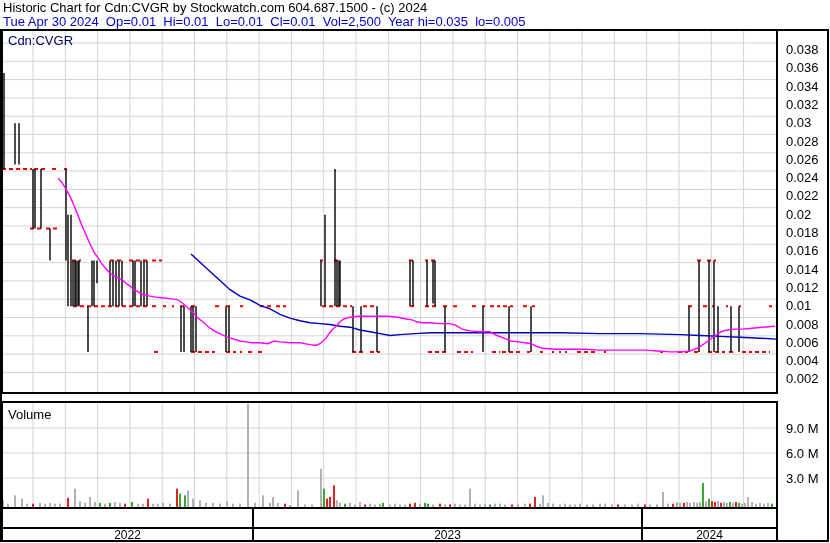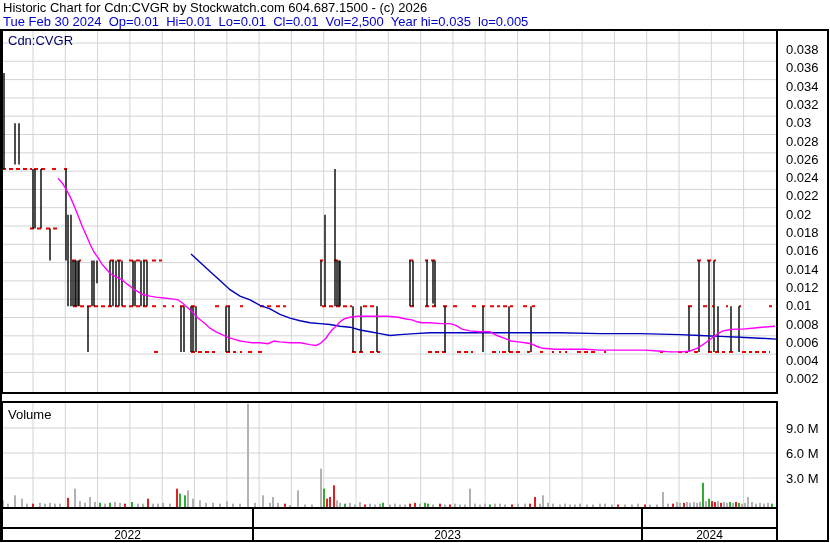--- a/index.html
+++ b/index.html
@@ -9,22 +9,22 @@
   }
   .hdr{position:absolute;left:3px;white-space:pre;font-size:13px;line-height:14px;}
   .hdr1{top:1px;color:#000000;}
   .hdr2{top:15px;color:#0000cc;}
   svg text{font-family:"Liberation Sans",sans-serif;}
 </style>
 </head>
 <body>
 
 <div class="screen">
-  <div class="hdr hdr1">Historic Chart for Cdn:CVGR by Stockwatch.com 604.687.1500 - (c) 2026</div>
-  <div class="hdr hdr2">Tue Feb 30 2024  Op=0.01  Hi=0.01  Lo=0.01  Cl=0.01  Vol=2,500  Year hi=0.035  lo=0.005</div>
+  <div class="hdr hdr1">Historic Chart for Cdn:CVGR by Stockwatch.com 604.687.1500 - (c) 2024</div>
+  <div class="hdr hdr2">Tue Apr 30 2024  Op=0.01  Hi=0.01  Lo=0.01  Cl=0.01  Vol=2,500  Year hi=0.035  lo=0.005</div>
   <svg id="chart-svg" width="830" height="543" viewBox="0 0 830 543">
       <rect x="0" y="0" width="830" height="543" fill="#ffffff"></rect>
       <line x1="2" y1="43" x2="777" y2="43" stroke="#d4d4d4" stroke-width="1"></line>
       <line x1="2" y1="61.30000000000001" x2="777" y2="61.30000000000001" stroke="#d4d4d4" stroke-width="1"></line>
       <line x1="2" y1="79.59999999999997" x2="777" y2="79.59999999999997" stroke="#d4d4d4" stroke-width="1"></line>
       <line x1="2" y1="97.89999999999998" x2="777" y2="97.89999999999998" stroke="#d4d4d4" stroke-width="1"></line>
       <line x1="2" y1="116.2" x2="777" y2="116.2" stroke="#d4d4d4" stroke-width="1"></line>
       <line x1="2" y1="134.5" x2="777" y2="134.5" stroke="#d4d4d4" stroke-width="1"></line>
       <line x1="2" y1="152.8" x2="777" y2="152.8" stroke="#d4d4d4" stroke-width="1"></line>
       <line x1="2" y1="171.1" x2="777" y2="171.1" stroke="#d4d4d4" stroke-width="1"></line>

